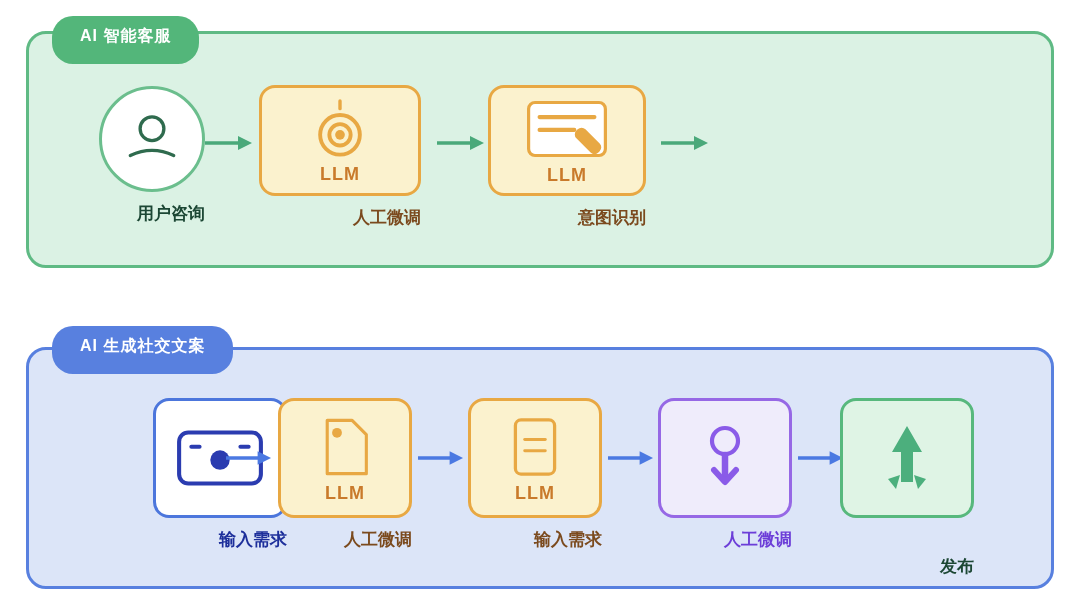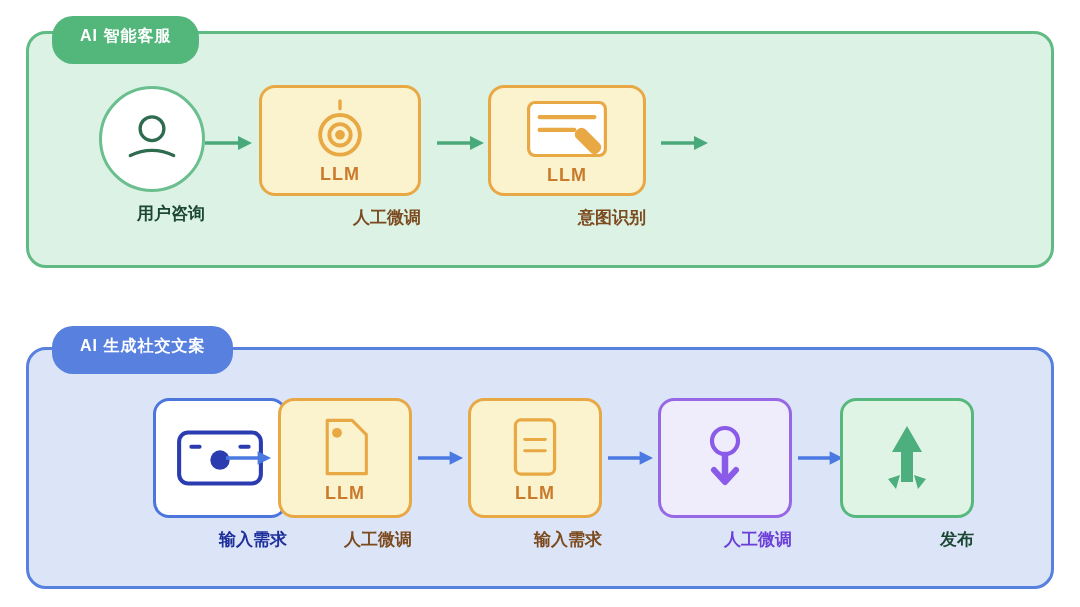--- a/index.html
+++ b/index.html
@@ -161,21 +161,21 @@
       </svg>
     </div>
     <div class="node-label lbl-purple">人工微调</div>
   </div>
 
   <svg class="flow-arrow" style="left:798px;top:450px;" width="46" height="16" viewBox="0 0 48 16">
     <line x1="0" y1="8" x2="34" y2="8" style="stroke:var(--blue-arrow);stroke-width:3.5;"></line>
     <polygon points="33,1 47,8 33,15" style="fill:var(--blue-arrow);"></polygon>
   </svg>
 
-  <div class="node" style="left:848px;top:398px;width:126px;">
+  <div class="node" style="left:848px;top:398px;width:126px;gap:27px;">
     <div class="publish-box">
       <svg width="64" height="72" viewBox="0 0 64 72">
         <polygon points="32,4 47,30 38,30 38,60 26,60 26,30 17,30" style="fill:var(--publish-icon);"></polygon>
         <polygon points="13,57 25,53 21,67" style="fill:var(--publish-icon);"></polygon>
         <polygon points="51,57 39,53 43,67" style="fill:var(--publish-icon);"></polygon>
       </svg>
     </div>
     <div class="node-label lbl-green">发布</div>
   </div>
 

